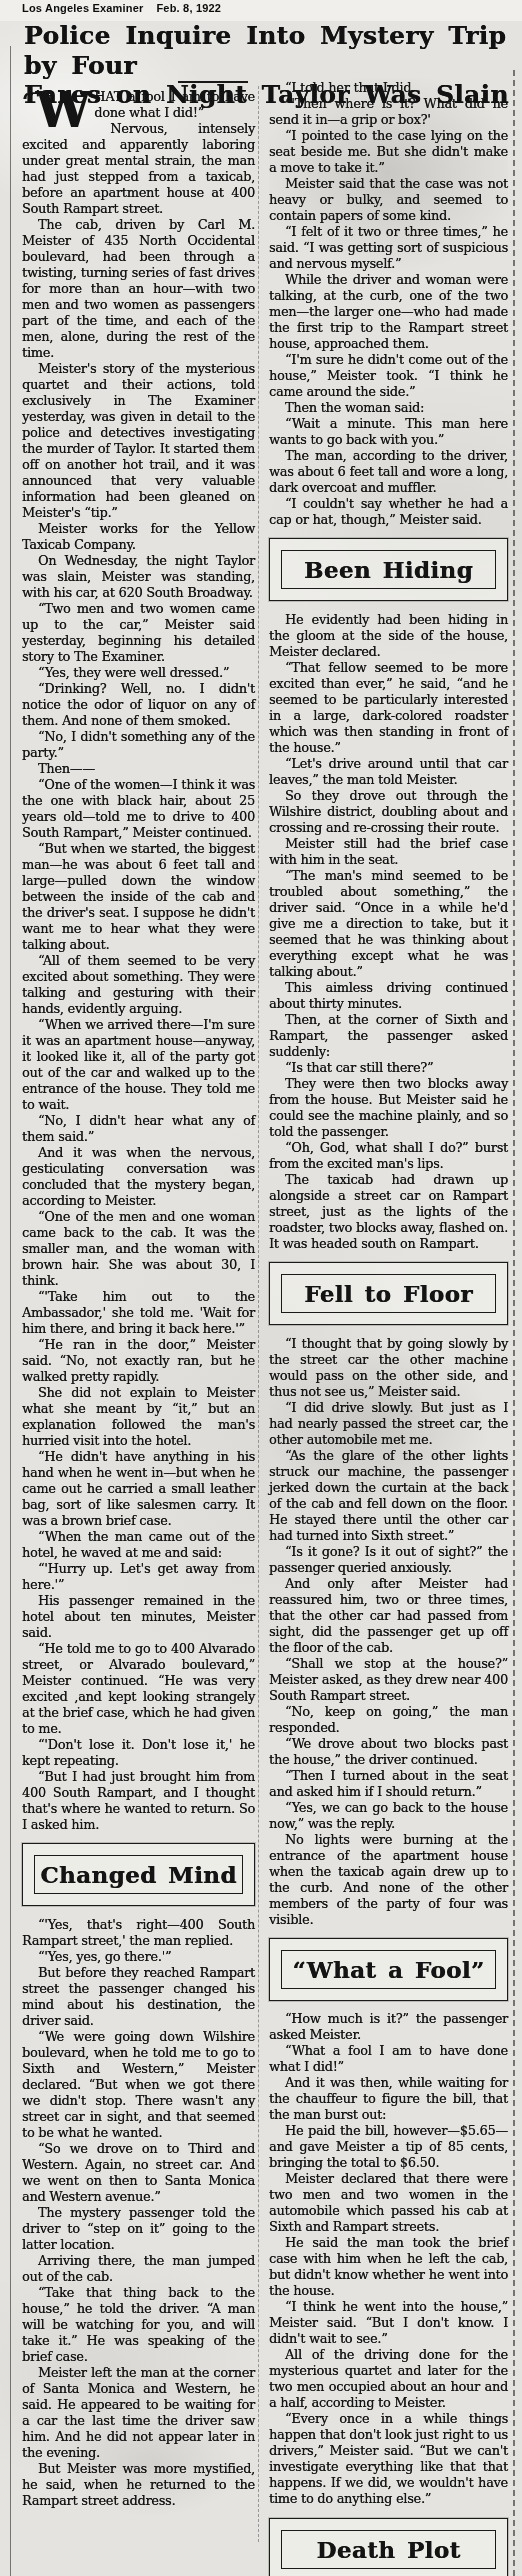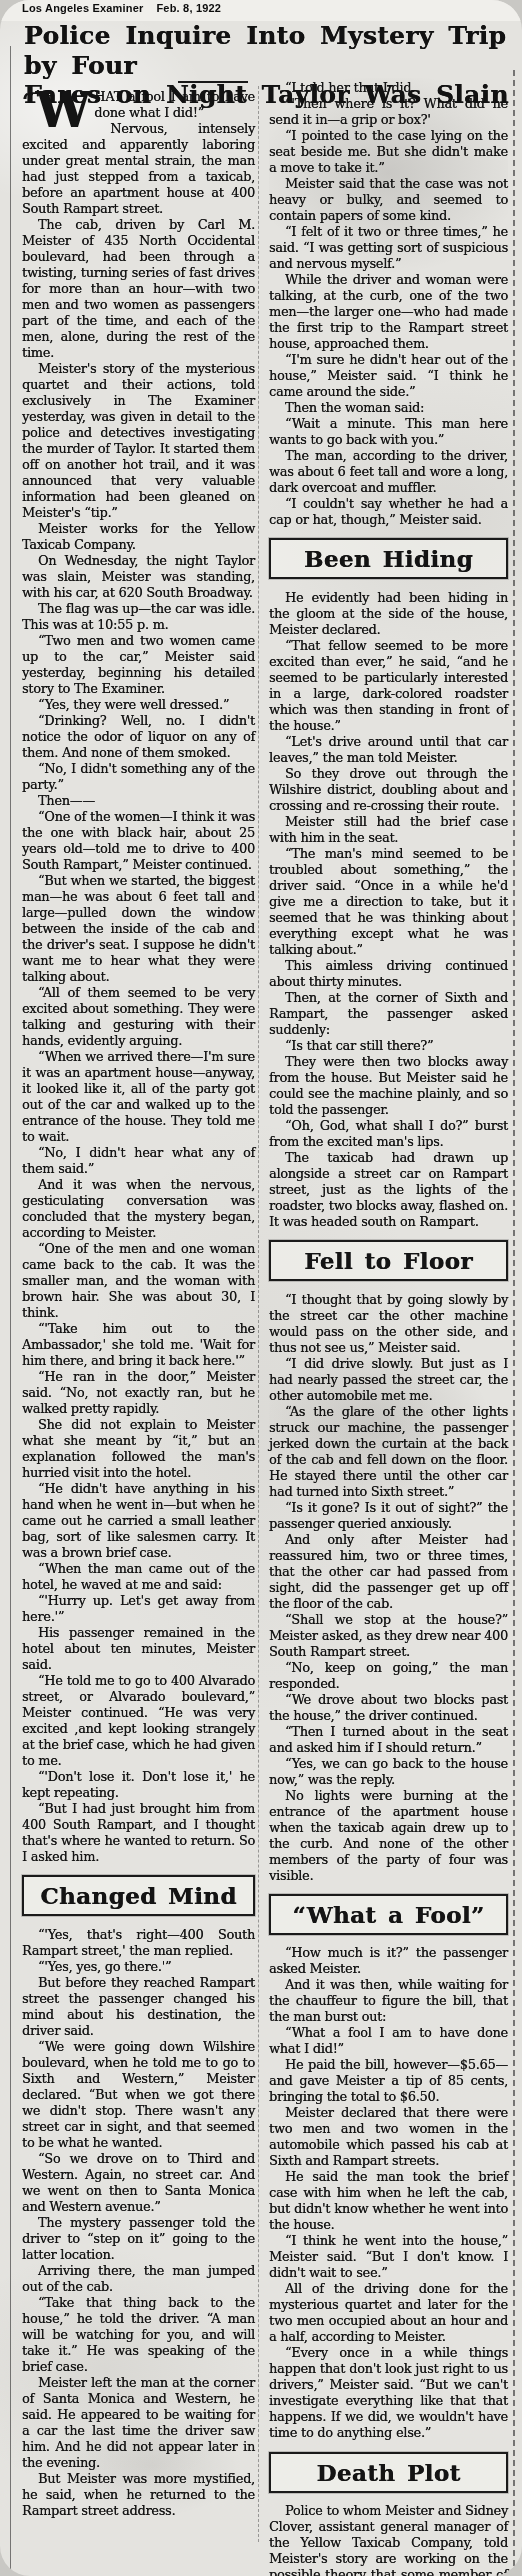--- a/index.html
+++ b/index.html
@@ -4,21 +4,21 @@
 <style>
   html,body{margin:0;padding:0;background:#c9c8c4;}
   .page{
     position:relative;width:522px;height:2576px;margin:0 auto;overflow:hidden;
     background:#e4e3df;
     background-image:
       radial-gradient(ellipse 207px 144px at 12% 4%, rgba(255,255,255,.55), rgba(255,255,255,0) 70%),
       radial-gradient(ellipse 255px 207px at 85% 20%, rgba(120,118,112,.10), rgba(120,118,112,0) 70%),
       radial-gradient(ellipse 239px 399px at 50% 55%, rgba(125,122,116,.08), rgba(125,122,116,0) 75%),
       radial-gradient(ellipse 223px 175px at 20% 92%, rgba(118,116,110,.10), rgba(118,116,110,0) 70%);
-    font-family:"DejaVu Serif", serif;color:#161616;border-radius:30px;
+    font-family:"DejaVu Serif", serif;color:#161616;
   }
   .masthead-strip{position:absolute;top:0;left:0;right:0;height:21px;background:#f0efeb;}
   .masthead{
     position:absolute;top:2.4px;left:22px;
     font-family:"Liberation Sans", sans-serif;font-weight:bold;font-size:11px;
     letter-spacing:0.2px;color:#0c0c0c;white-space:nowrap;
   }
   .masthead .date{margin-left:12.8px;}
   .headline{
     position:absolute;top:21px;left:24px;width:490px;margin:0;text-align:left;
@@ -35,21 +35,21 @@
     position:absolute;text-align:justify;
     font-size:12.8px;line-height:16px;letter-spacing:-0.2px;color:#141414;
   }
   .col-left{top:89px;left:22px;width:233px;}
   .col-right{top:80px;left:269px;width:239px;}
   .para{margin:0;text-indent:16px;text-shadow:0.2px 0 0 rgba(18,18,18,.85);}
   .para.lead{text-indent:0;}
   .open-quote{float:left;font-size:21px;line-height:19px;font-weight:bold;padding:1.6px 1.6px 0 0;}
   .dropcap{float:left;font-size:49px;line-height:38px;font-weight:bold;padding:1.6px 4px 0 0;text-shadow:0.8px 0 0 #141414;}
   .boxed-head{
-    border:1.6px solid #1a1a1a;padding:0;margin:10.4px 0 10.4px;background:rgba(244,243,239,.6);
+    border:1.6px solid #1a1a1a;padding:11px;margin:10.4px 0 10.4px;background:rgba(244,243,239,.6);
     box-shadow:0 0 0 0.8px rgba(26,26,26,.25);
   }
   .boxed-inner{
     border:0.8px solid #1a1a1a;text-align:center;font-weight:bold;
     font-size:23px;line-height:37px;letter-spacing:0.4px;word-spacing:3.2px;
     text-shadow:0.4px 0 0 #141414;text-indent:0;
   }
   .smudge{position:absolute;pointer-events:none;}
   .smudge-a{top:78px;left:269px;width:239px;height:211px;
     background:radial-gradient(ellipse 70% 60% at 50% 45%, rgba(20,18,16,.13), rgba(20,18,16,0) 80%);}
@@ -77,21 +77,20 @@
   <div class="rule rule-mid"></div>
   <div class="rule rule-right"></div>
 
   <div class="col col-left" id="col-left">
       <p class="para lead"><span class="open-quote">“</span><span class="dropcap">W</span><span>HAT a fool I am to have done what I did!”</span></p>
       <p class="para">Nervous, intensely excited and apparently laboring under great mental strain, the man had just stepped from a taxicab, before an apartment house at 400 South Rampart street.</p>
       <p class="para">The cab, driven by Carl M. Meister of 435 North Occidental boulevard, had been through a twisting, turning series of fast drives for more than an hour—with two men and two women as passengers part of the time, and each of the men, alone, during the rest of the time.</p>
       <p class="para">Meister's story of the mysterious quartet and their actions, told exclusively in The Examiner yesterday, was given in detail to the police and detectives investigating the murder of Taylor. It started them off on another hot trail, and it was announced that very valuable information had been gleaned on Meister's “tip.”</p>
       <p class="para">Meister works for the Yellow Taxicab Company.</p>
       <p class="para">On Wednesday, the night Taylor was slain, Meister was standing, with his car, at 620 South Broadway.</p>
-      <p class="para">The flag was up—the car was idle. This was at 10:55 p. m.</p>
       <p class="para">“Two men and two women came up to the car,” Meister said yesterday, beginning his detailed story to The Examiner.</p>
       <p class="para">“Yes, they were well dressed.”</p>
       <p class="para">“Drinking? Well, no. I didn't notice the odor of liquor on any of them. And none of them smoked.</p>
       <p class="para">“No, I didn't something any of the party.”</p>
       <p class="para">Then——</p>
       <p class="para">“One of the women—I think it was the one with black hair, about 25 years old—told me to drive to 400 South Rampart,” Meister continued.</p>
       <p class="para">“But when we started, the biggest man—he was about 6 feet tall and large—pulled down the window between the inside of the cab and the driver's seat. I suppose he didn't want me to hear what they were talking about.</p>
       <p class="para">“All of them seemed to be very excited about something. They were talking and gesturing with their hands, evidently arguing.</p>
       <p class="para">“When we arrived there—I'm sure it was an apartment house—anyway, it looked like it, all of the party got out of the car and walked up to the entrance of the house. They told me to wait.</p>
       <p class="para">“No, I didn't hear what any of them said.”</p>
@@ -121,21 +120,21 @@
       <p class="para">Meister left the man at the corner of Santa Monica and Western, he said. He appeared to be waiting for a car the last time the driver saw him. And he did not appear later in the evening.</p>
       <p class="para">But Meister was more mystified, he said, when he returned to the Rampart street address.</p>
     </div>
   <div class="col col-right" id="col-right">
       <p class="para">“I told her that I did.</p>
       <p class="para">“'Then where is it? What did he send it in—a grip or box?'</p>
       <p class="para">“I pointed to the case lying on the seat beside me. But she didn't make a move to take it.”</p>
       <p class="para">Meister said that the case was not heavy or bulky, and seemed to contain papers of some kind.</p>
       <p class="para">“I felt of it two or three times,” he said. “I was getting sort of suspicious and nervous myself.”</p>
       <p class="para">While the driver and woman were talking, at the curb, one of the two men—the larger one—who had made the first trip to the Rampart street house, approached them.</p>
-      <p class="para">“I'm sure he didn't hear out of the house,” Meister said. “I think he came around the side.”</p>
+      <p class="para">“I'm sure he didn't come out of the house,” Meister took. “I think he came around the side.”</p>
       <p class="para">Then the woman said:</p>
       <p class="para">“Wait a minute. This man here wants to go back with you.”</p>
       <p class="para">The man, according to the driver, was about 6 feet tall and wore a long, dark overcoat and muffler.</p>
       <p class="para">“I couldn't say whether he had a cap or hat, though,” Meister said.</p>
       <div class="boxed-head">
         <div class="boxed-inner">Been Hiding</div>
       </div>
       <p class="para">He evidently had been hiding in the gloom at the side of the house, Meister declared.</p>
       <p class="para">“That fellow seemed to be more excited than ever,” he said, “and he seemed to be particularly interested in a large, dark-colored roadster which was then standing in front of the house.”</p>
       <p class="para">“Let's drive around until that car leaves,” the man told Meister.</p>
@@ -159,22 +158,22 @@
       <p class="para">“Shall we stop at the house?” Meister asked, as they drew near 400 South Rampart street.</p>
       <p class="para">“No, keep on going,” the man responded.</p>
       <p class="para">“We drove about two blocks past the house,” the driver continued.</p>
       <p class="para">“Then I turned about in the seat and asked him if I should return.”</p>
       <p class="para">“Yes, we can go back to the house now,” was the reply.</p>
       <p class="para">No lights were burning at the entrance of the apartment house when the taxicab again drew up to the curb. And none of the other members of the party of four was visible.</p>
       <div class="boxed-head">
         <div class="boxed-inner">“What a Fool”</div>
       </div>
       <p class="para">“How much is it?” the passenger asked Meister.</p>
+      <p class="para">“What a fool I am to have done what I did!”</p>
       <p class="para">And it was then, while waiting for the chauffeur to figure the bill, that the man burst out:</p>
-      <p class="para">“What a fool I am to have done what I did!”</p>
       <p class="para">He paid the bill, however—$5.65—and gave Meister a tip of 85 cents, bringing the total to $6.50.</p>
       <p class="para">Meister declared that there were two men and two women in the automobile which passed his cab at Sixth and Rampart streets.</p>
       <p class="para">He said the man took the brief case with him when he left the cab, but didn't know whether he went into the house.</p>
       <p class="para">“I think he went into the house,” Meister said. “But I don't know. I didn't wait to see.”</p>
       <p class="para">All of the driving done for the mysterious quartet and later for the two men occupied about an hour and a half, according to Meister.</p>
       <p class="para">“Every once in a while things happen that don't look just right to us drivers,” Meister said. “But we can't investigate everything like that that happens. If we did, we wouldn't have time to do anything else.”</p>
       <div class="boxed-head">
         <div class="boxed-inner">Death Plot</div>
       </div>
       <p class="para">Police to whom Meister and Sidney Clover, assistant general manager of the Yellow Taxicab Company, told Meister's story are working on the possible theory that some member of the quartet was implicated in the death of Taylor.</p>

